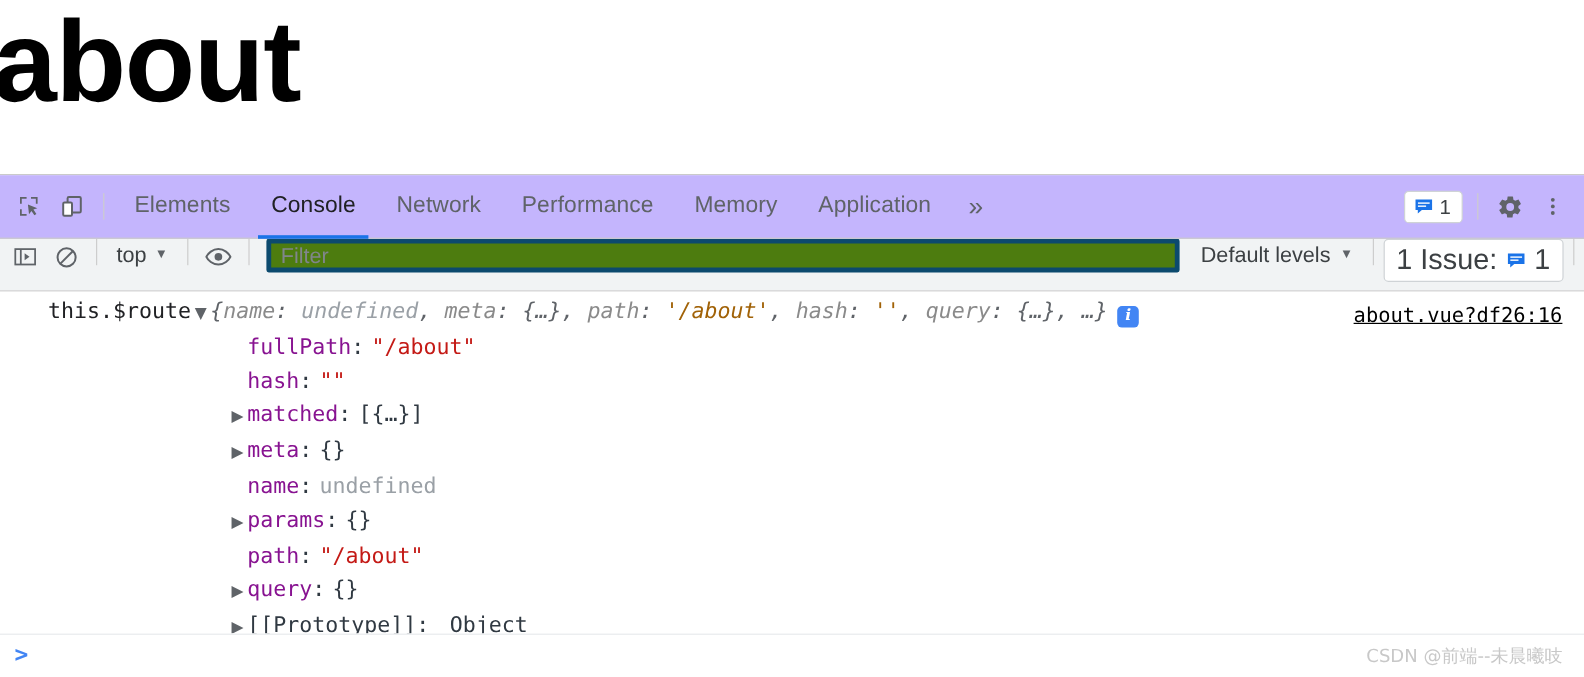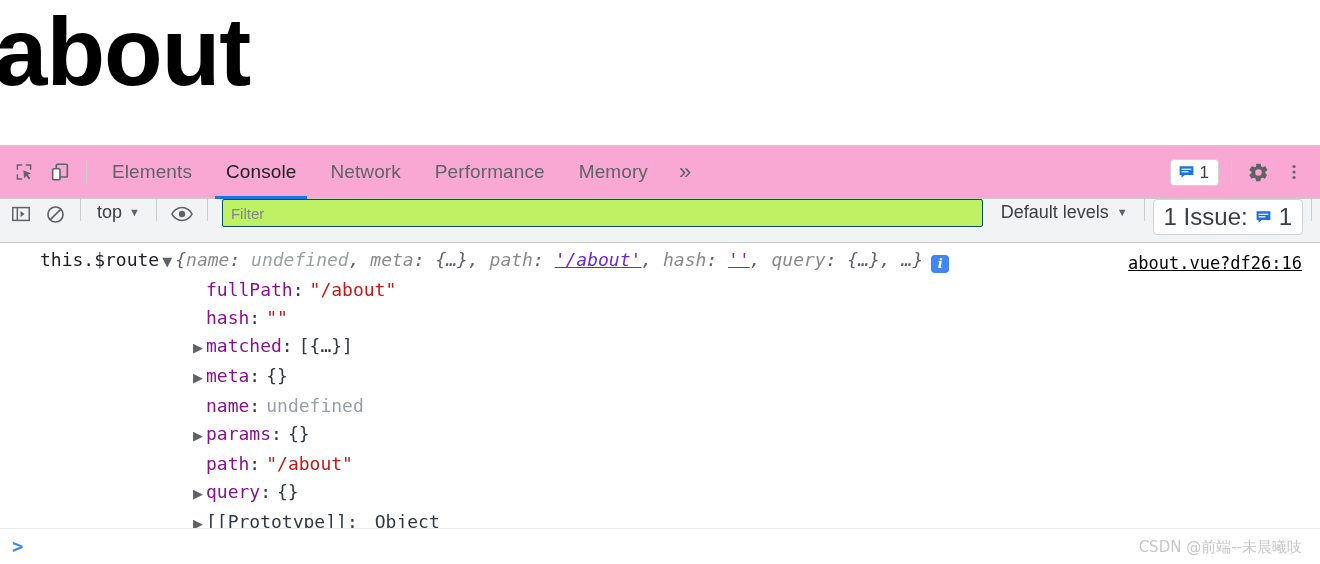--- a/index.html
+++ b/index.html
@@ -35,21 +35,21 @@
     position: absolute; left: 0; top: 145px; width: 1320px; height: 419px;
     background: #ffffff;
     border-top: 1px solid #cacaca;
     display: flex; flex-direction: column;
   }
 
   
   .tabstrip {
     position: relative;
     height: 53px;
-    background: #f9a8d4;
+    background: #c4b5fd;
     border-bottom: 1px solid #cacaca;
     display: flex; align-items: center;
     flex: 0 0 auto;
     padding-left: 6px;
   }
   .tool-btn {
     width: 36px; height: 36px;
     display: flex; align-items: center; justify-content: center;
     border-radius: 3px;
     cursor: pointer;
@@ -115,24 +115,24 @@
     display: flex; align-items: center; gap: 7px;
     padding: 3px 8px; border-radius: 3px; cursor: pointer;
     font-size: 18px; color: #3c4043;
   }
   .caret { font-size: 11px; color: #5f6368; line-height: 1; }
 
   .filter-input {
     flex: 1 1 auto;
     height: 28px;
     margin: 0 10px 0 6px;
-    border: 1px solid #0c4a6e;
+    border: 4px solid #0c4a6e;
     border-radius: 2px;
-    background: #bef264;
-    font-size: 15px;
+    background: #4d7c0f;
+    font-size: 18px;
     color: #202124;
     padding: 0 8px;
     font-family: "Liberation Sans", sans-serif;
     outline: none;
     min-width: 60px;
   }
   .filter-input::placeholder { color: #80868b; }
 
   .levels-select {
     display: flex; align-items: center; gap: 8px;
@@ -172,21 +172,21 @@
     display: inline-block;
     width: 16px; text-align: center;
     color: #5f6368; font-size: 13px;
     cursor: pointer;
     font-family: "DejaVu Sans", sans-serif;
     flex: 0 0 auto;
   }
   .obj-preview { font-style: italic; color: #5f6368; }
   .obj-preview .key { color: #8a8a8a; }
   .obj-preview .und { color: #9aa0a6; }
-  .obj-preview .str { color: #6d28d9; text-decoration: underline; }
+  .obj-preview .str { color: #a16207; }
   .obj-preview .punc { color: #5f6368; }
   .info-icon {
     display: inline-flex; align-items: center; justify-content: center;
     width: 18px; height: 18px; border-radius: 4px;
     background: #4285f4; color: #ffffff;
     font-family: "DejaVu Serif", serif;
     font-size: 13px; font-weight: bold; font-style: italic;
     margin-left: 8px;
     position: relative; top: 2px;
     flex: 0 0 auto;
@@ -284,20 +284,23 @@
         </div>
         <div class="tab">
           <span>Network</span>
         </div>
         <div class="tab">
           <span>Performance</span>
         </div>
         <div class="tab">
           <span>Memory</span>
         </div>
+        <div class="tab">
+          <span>Application</span>
+        </div>
         <div class="more-tabs">
           <span>»</span>
         </div>
       </div>
 
       <div class="tabstrip-right">
         <div class="msg-badge">
           <svg width="17" height="17" viewBox="0 0 16 16">
             <path d="M1.5 2.2h13v8.2h-8l-3.2 2.6V10.4h-1.8z" fill="#1a73e8"></path>
             <rect x="3.4" y="4.4" width="9.2" height="1.1" fill="#ffffff"></rect>

